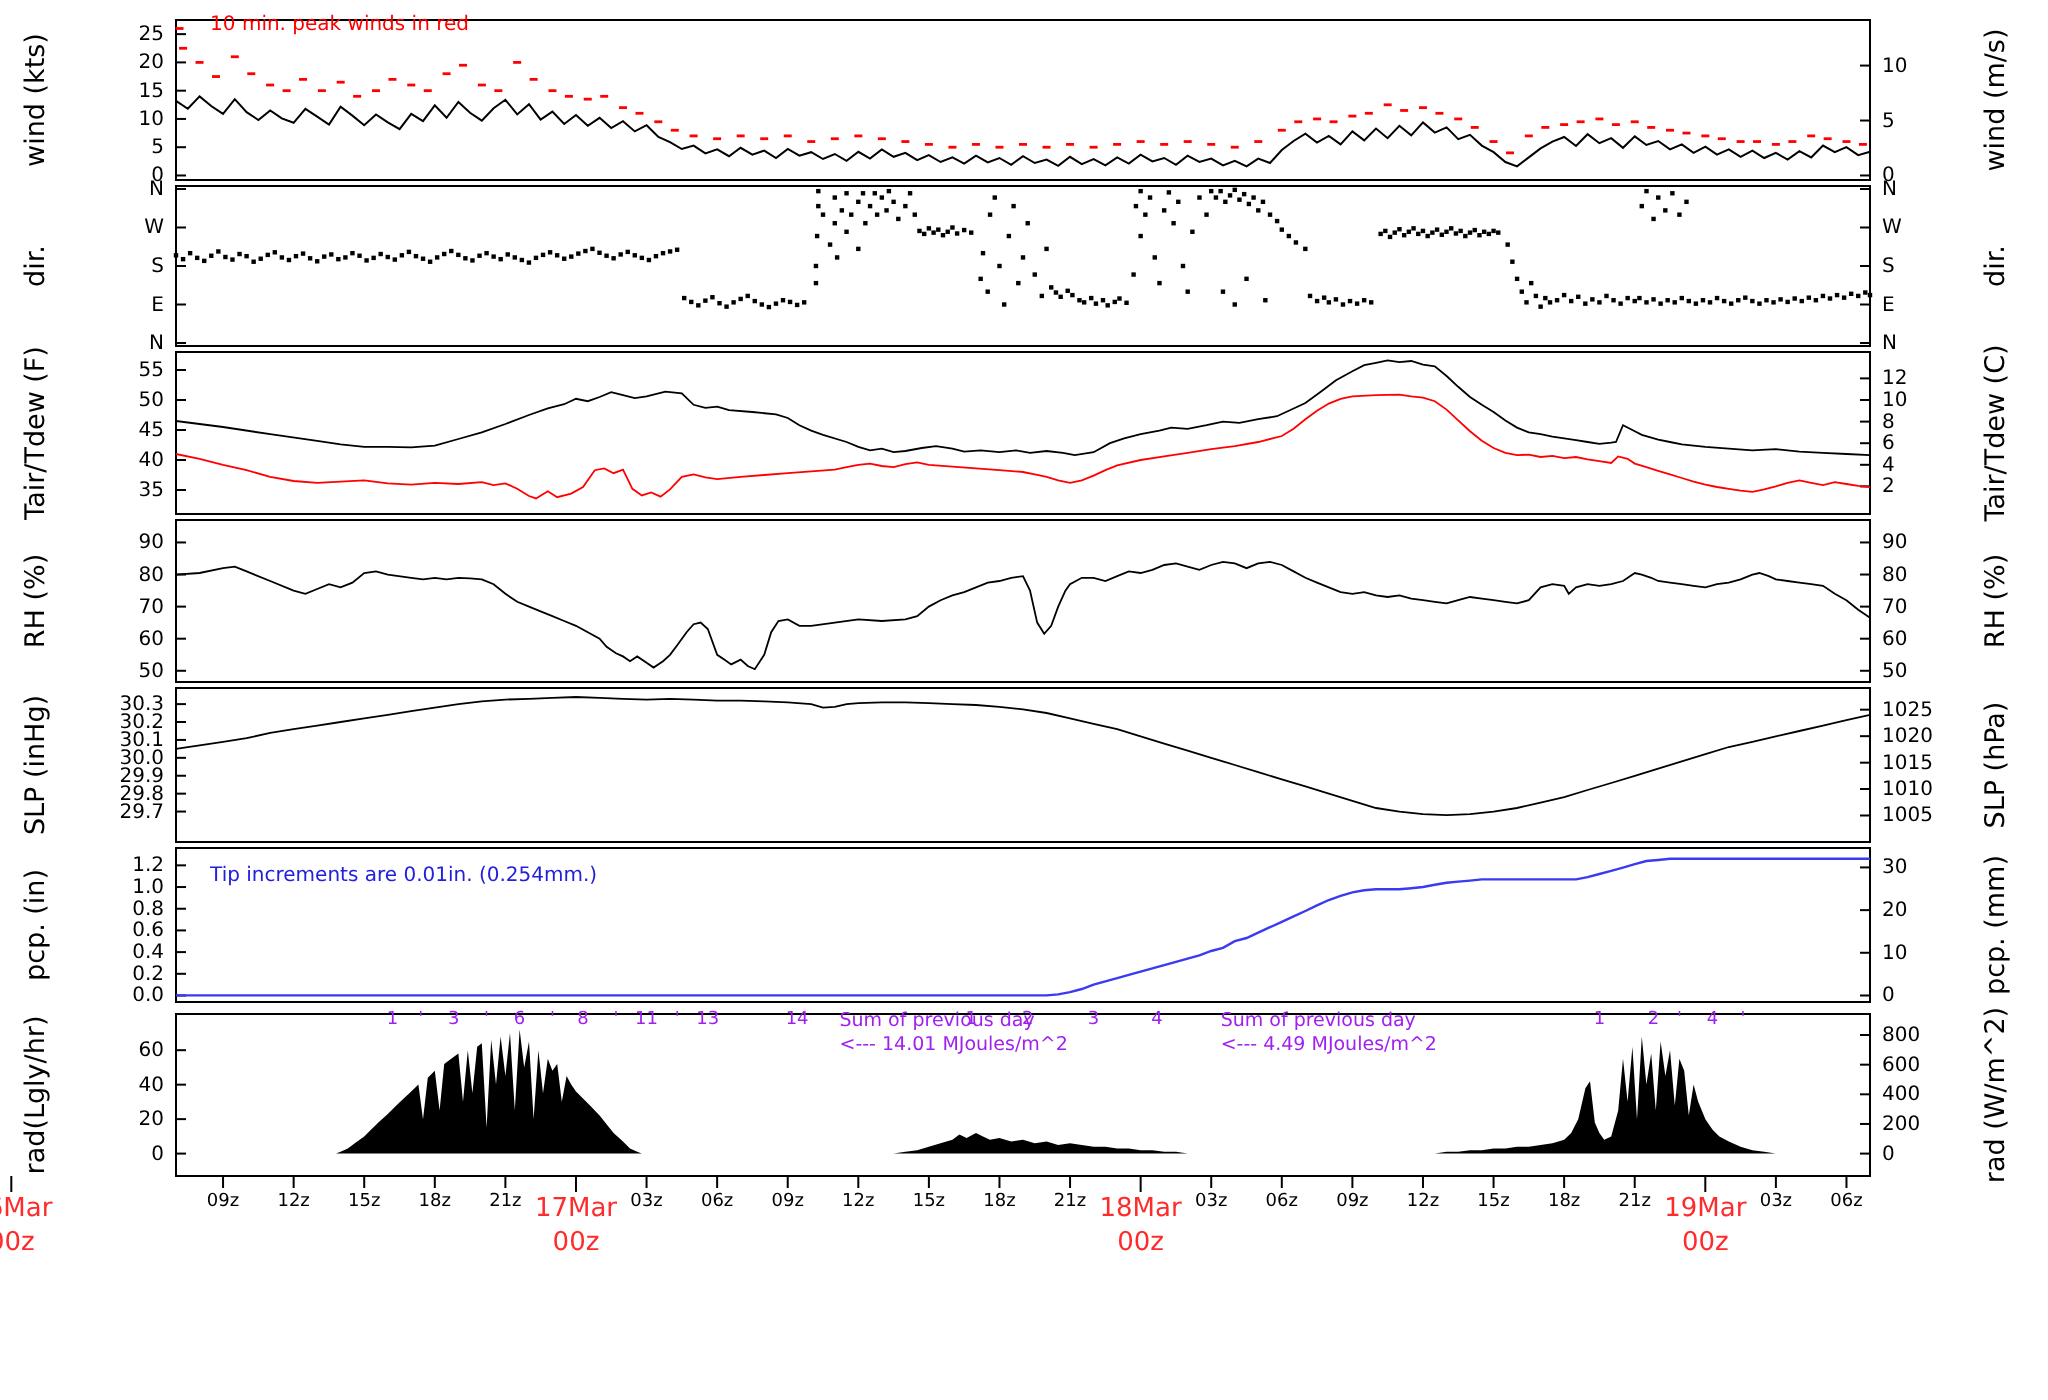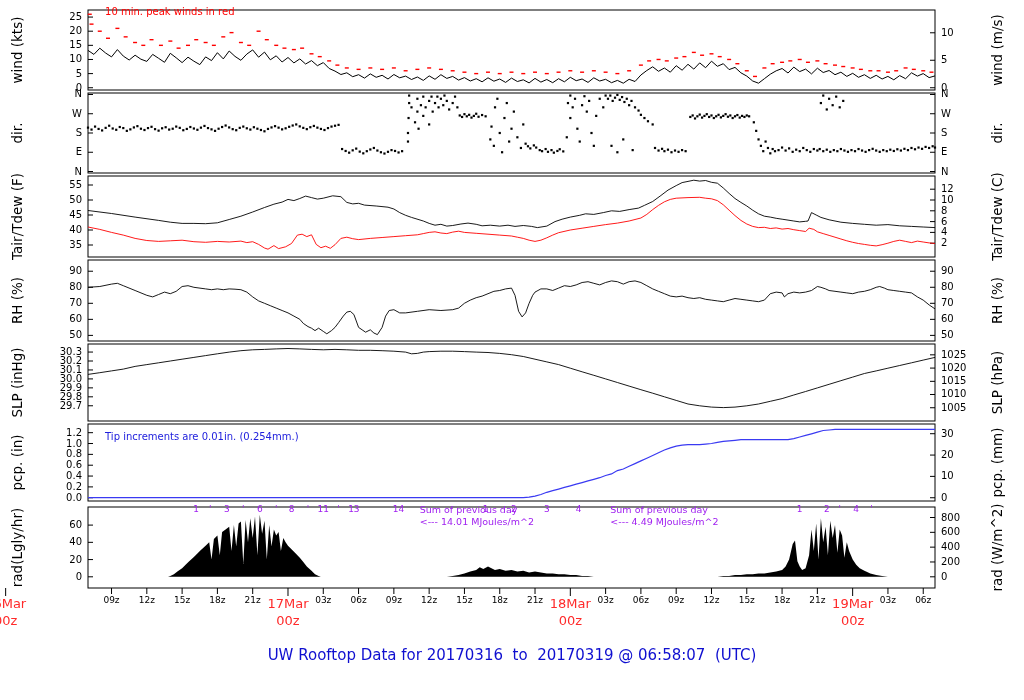--- a/index.html
+++ b/index.html
@@ -8,21 +8,20 @@
   #chart-title{position:absolute;left:0;top:646px;width:1024px;text-align:center;
                font-size:15px;color:#0f0fd0;white-space:pre;}
   svg{position:absolute;left:0;top:0;}
   text{font-family:"DejaVu Sans","Liberation Sans",sans-serif;}
 </style>
 </head>
 <body>
 
 <div id="stage">
   <div id="chart-canvas"></div>
-  <div id="chart-title">UW Rooftop Data for 20170316  to  20170319 @ 06:58:07  (UTC)</div>
 <svg width="1024" height="700">
       <g>
         <rect x="88" y="10" width="847" height="80" fill="none" stroke="#000" stroke-width="1"></rect>
         <line x1="88" y1="87.73851590106007" x2="93" y2="87.73851590106007" stroke="#000" stroke-width="1"></line>
         <line x1="88" y1="73.60424028268551" x2="93" y2="73.60424028268551" stroke="#000" stroke-width="1"></line>
         <line x1="88" y1="59.46996466431095" x2="93" y2="59.46996466431095" stroke="#000" stroke-width="1"></line>
         <line x1="88" y1="45.3356890459364" x2="93" y2="45.3356890459364" stroke="#000" stroke-width="1"></line>
         <line x1="88" y1="31.20141342756184" x2="93" y2="31.20141342756184" stroke="#000" stroke-width="1"></line>
         <line x1="88" y1="17.067137809187273" x2="93" y2="17.067137809187273" stroke="#000" stroke-width="1"></line>
         <line x1="930" y1="87.73851590106007" x2="935" y2="87.73851590106007" stroke="#000" stroke-width="1"></line>

